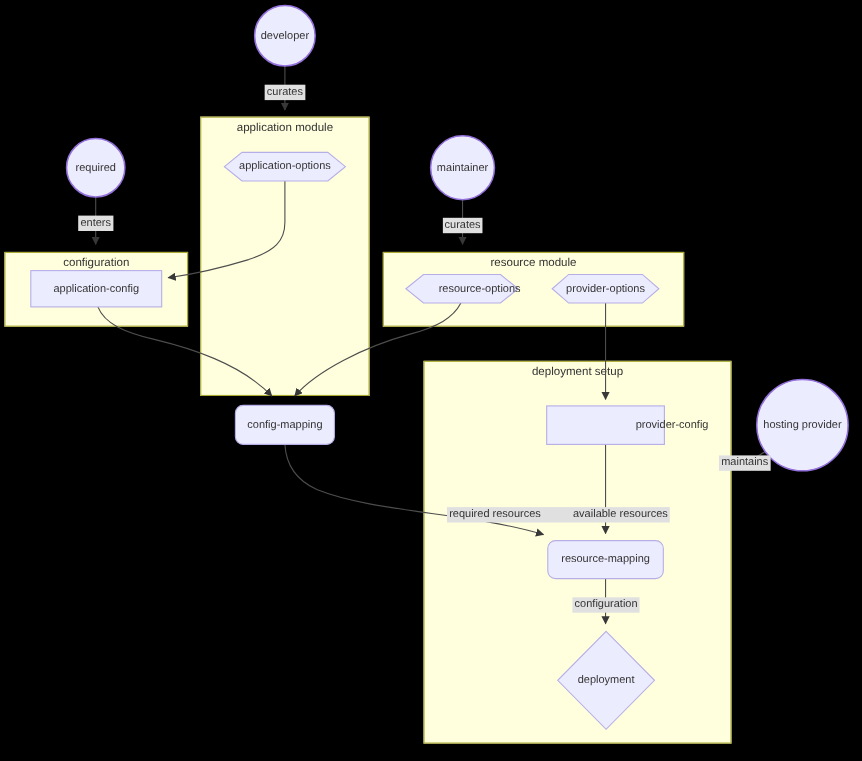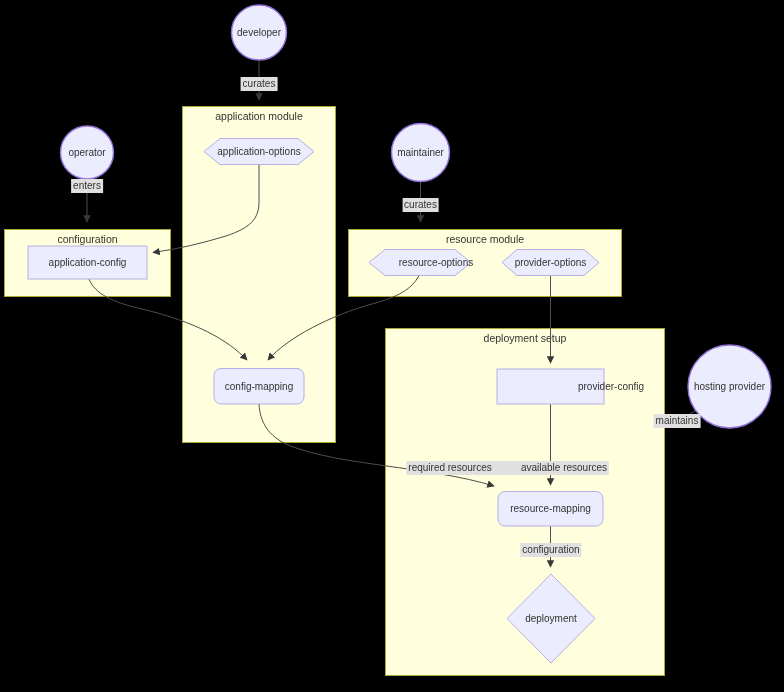--- a/index.html
+++ b/index.html
@@ -45,21 +45,21 @@
     font-size:10px;line-height:12px;white-space:nowrap;
     color:var(--text-color);background:var(--label-bg);
     padding:1px 2px;z-index:5;
   }
 </style>
 </head>
 <body>
 
 <div class="canvas">
 
-  <div class="cluster" style="left:182px;top:106px;width:154px;height:337px;">
+  <div class="cluster" style="left:182px;top:106px;width:154px;height:254px;">
     <div class="cluster-title">application module</div>
   </div>
   <div class="cluster" style="left:4px;top:229px;width:167px;height:68px;">
     <div class="cluster-title">configuration</div>
   </div>
   <div class="cluster" style="left:348px;top:229px;width:274px;height:68px;">
     <div class="cluster-title">resource module</div>
   </div>
   <div class="cluster" style="left:385px;top:328px;width:280px;height:348px;">
     <div class="cluster-title">deployment setup</div>
@@ -95,33 +95,33 @@
 
     <rect class="shape" x="28" y="246" width="119" height="33"></rect>
     <rect class="shape" x="497" y="369" width="107" height="35"></rect>
     <rect class="shape" x="214" y="368.5" width="90" height="35.5" rx="7"></rect>
     <rect class="shape" x="498" y="491.5" width="105" height="34.5" rx="7"></rect>
 
     <polygon class="shape" points="551,574 595,618.5 551,663 507,618.5"></polygon>
   </svg>
 
   <div class="node-label" style="left:259px;top:32.5px;">developer</div>
-  <div class="node-label" style="left:87px;top:152.5px;">operator</div>
+  <div class="node-label" style="left:87px;top:152.5px;">required</div>
   <div class="node-label" style="left:420.5px;top:152.5px;">maintainer</div>
   <div class="node-label" style="left:729.5px;top:386.5px;text-align:center;">hosting provider</div>
   <div class="node-label" style="left:259px;top:151.5px;">application-options</div>
   <div class="node-label" style="left:420px;top:262.5px;padding-left:32px;">resource-options</div>
   <div class="node-label" style="left:550.5px;top:262.5px;">provider-options</div>
   <div class="node-label" style="left:87.5px;top:262.5px;">application-config</div>
   <div class="node-label" style="left:583px;top:386.5px;margin-left:28px;">provider-config</div>
   <div class="node-label" style="left:259px;top:386.5px;">config-mapping</div>
   <div class="node-label" style="left:550.5px;top:509px;">resource-mapping</div>
   <div class="node-label" style="left:551px;top:618.5px;">deployment</div>
 
   <div class="edge-label" style="left:259px;top:83.5px;">curates</div>
-  <div class="edge-label" style="left:87px;top:186px;">enters</div>
+  <div class="edge-label" style="left:87px;top:203px;">enters</div>
   <div class="edge-label" style="left:420.5px;top:204.5px;">curates</div>
   <div class="edge-label" style="left:677px;top:421px;">maintains</div>
   <div class="edge-label" style="left:450px;top:467.5px;">required resources</div>
   <div class="edge-label" style="left:551px;top:467.5px;padding-left:28px;">available resources</div>
   <div class="edge-label" style="left:551px;top:550px;">configuration</div>
 
 </div>
 
 </body></html>

